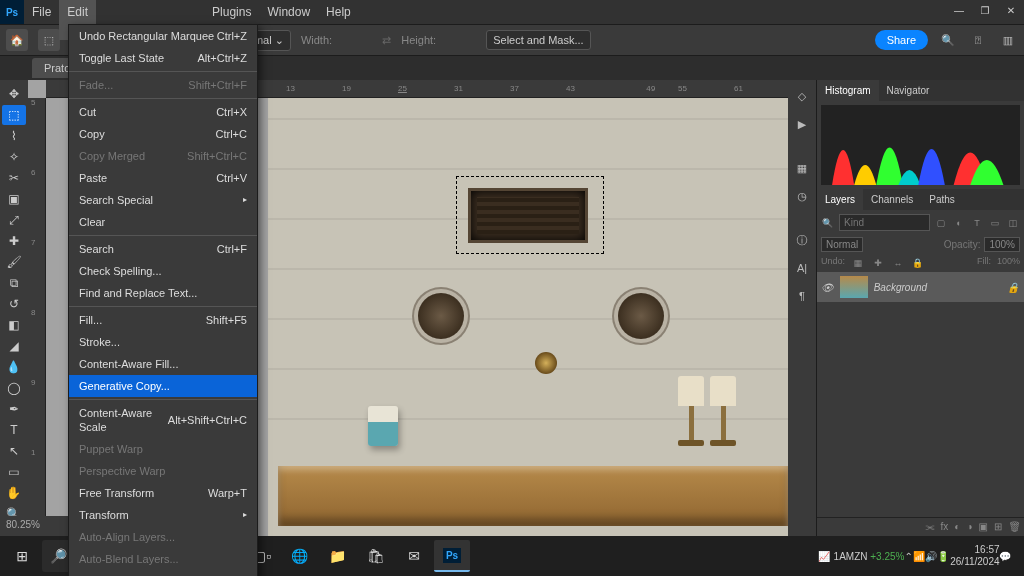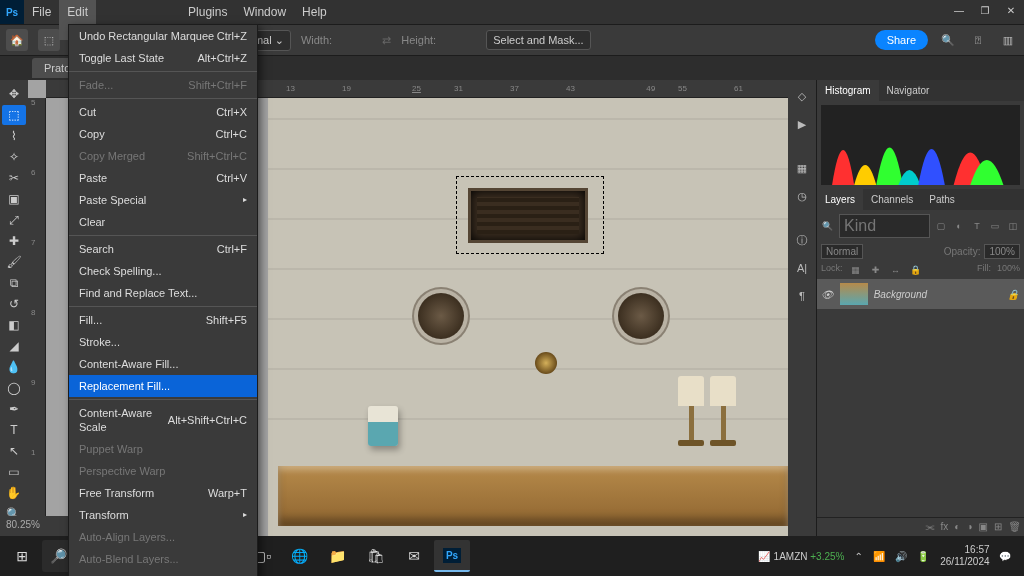--- a/index.html
+++ b/index.html
@@ -47,55 +47,55 @@
 
 .right-dock { width:28px; background:#3a3a3a; display:flex; flex-direction:column; align-items:center; gap:8px; padding-top:6px }
 .panels { width:208px; background:#3a3a3a; display:flex; flex-direction:column; border-left:1px solid #1c1c1c }
 .panel-tabs { display:flex; background:#323232; font-size:10px }
 .panel-tabs span { padding:5px 8px }
 .panel-tabs span.act { background:#3a3a3a; color:#fff }
 .histo { height:80px; background:#222; margin:4px; position:relative; overflow:hidden }
 .histo svg { width:100%; height:100% }
 .layer-pnl { flex:1; display:flex; flex-direction:column }
 .search-row { display:flex; align-items:center; padding:4px; gap:4px }
-.search-row input { flex:1; background:#2a2a2a; border:1px solid #555; color:#888; padding:2px 4px; font-size:16px; width:50px }
+.search-row input { flex:1; background:#2a2a2a; border:1px solid #555; color:#888; padding:2px 4px; font-size:10px; width:50px }
 .mini-ic { width:14px; height:14px; color:#888; font-size:9px; display:flex; align-items:center; justify-content:center }
 .blend-row { display:flex; padding:2px 4px; gap:4px; align-items:center; font-size:10px; color:#777 }
 .blend-row .box { border:1px solid #555; padding:1px 4px; background:#2a2a2a; color:#888 }
 .lock-row { display:flex; padding:2px 4px; gap:6px; font-size:9px; color:#777 }
 .layer-item { display:flex; align-items:center; padding:4px; background:#5a5a5a; gap:6px; font-size:10px; font-style:italic }
 .layer-item .thumb { width:28px; height:22px; background:linear-gradient(#b68a4a,#5aa7b0) }
 .layer-bot { margin-top:auto; display:flex; justify-content:flex-end; padding:3px; gap:6px; font-size:10px; color:#888; border-top:1px solid #222 }
 
 
 .dropdown { position:absolute; left:68px; top:24px; width:190px; background:#3a3a3a; border:1px solid #1c1c1c; box-shadow:3px 3px 8px rgba(0,0,0,0.5); z-index:100; font-size:11px }
 .dropdown .row { display:flex; padding:4px 10px; justify-content:space-between; align-items:center; color:#ddd; line-height:14px }
 .dropdown .row.dis { color:#777 }
 .dropdown .row.hl { background:#0a64d8; color:#fff }
 .dropdown .sep { height:1px; background:#555; margin:2px 0 }
 .dropdown .sub::after { content:"▸"; font-size:8px }
 
 .statusbar { position:absolute; bottom:40px; left:0; height:20px; background:#3a3a3a; font-size:10px; padding:3px 6px; color:#aaa; width:68px; text-align:left }
 .taskbar { position:absolute; bottom:0; left:0; right:0; height:40px; background:#1f1f1f; display:flex; align-items:center; padding:0 4px; gap:2px }
 .taskbar .tb { width:36px; height:32px; display:flex; align-items:center; justify-content:center; font-size:14px; color:#ddd; border-radius:2px }
 .taskbar .tb.act { border-bottom:2px solid #76b9ed; background:#333 }
-.taskbar .tray { margin-left:auto; display:flex; align-items:center; gap:10px; font-size:10px; color:#ccc; padding-right:8px }
+.taskbar .tray { margin-left:auto; display:flex; align-items:center; font-size:10px; color:#ccc; padding-right:8px }
 .stock { color:#4caf50 }
 .clock { text-align:right; line-height:12px }
 </style>
 </head>
 <body>
 
 <div class="titlebar">
   <div class="ps-logo">Ps</div>
   <div class="menubar">
     <span>File</span>
     <span class="open">Edit</span>
   </div>
-  <div id="menu-rest" class="menubar" style="margin-left:84px">
+  <div id="menu-rest" class="menubar" style="margin-left:108px">
       <span>Plugins</span>
       <span>Window</span>
       <span>Help</span>
     </div>
   <div class="winbtns">
     <div>—</div>
     <div>❐</div>
     <div>✕</div>
   </div>
 </div>
@@ -147,21 +147,21 @@
     <div class="t">↖</div>
     <div class="t">▭</div>
     <div class="t">✋</div>
     <div class="t">🔍</div>
   </div>
 
   <div class="canvas-wrap">
     <div class="ruler-h" id="rulerh" style="position:absolute;left:18px;right:0;top:0">
         <span style="left: 240px;">13</span>
         <span style="left: 296px;">19</span>
-        <span style="left: 366px; text-decoration: underline;">25</span>
+        <span style="left: 352px; text-decoration: underline;">25</span>
         <span style="left: 408px;">31</span>
         <span style="left: 464px;">37</span>
         <span style="left: 520px;">43</span>
         <span style="left: 600px; font-family: Liberation Mono, monospace;">49</span>
         <span style="left: 632px;">55</span>
         <span style="left: 688px;">61</span>
         <span style="left: 784px;">67</span>
       </div>
     <div class="ruler-v" id="rulerv" style="position:absolute;left:0;top:18px;bottom:0">
         <div style="position: absolute; top: 0px; left: 3px;">5</div>
@@ -242,21 +242,21 @@
         <span class="mini-ic">▭</span>
         <span class="mini-ic">◫</span>
       </div>
       <div class="blend-row">
         <span class="box">Normal</span>
         <span style="flex:1"></span>
         <span>Opacity:</span>
         <span class="box">100%</span>
       </div>
       <div class="lock-row">
-        <span>Lock:</span>
+        <span>Undo:</span>
         <span class="mini-ic">▦</span>
         <span class="mini-ic">✚</span>
         <span class="mini-ic">↔</span>
         <span class="mini-ic">🔒</span>
         <span style="flex:1"></span>
         <span>Fill:</span>
         <span class="box">100%</span>
       </div>
       <div class="layer-item">
         <span>👁</span>
@@ -302,21 +302,21 @@
     </div>
     <div class="row dis">
       <span>Copy Merged</span>
       <span>Shift+Ctrl+C</span>
     </div>
     <div class="row">
       <span>Paste</span>
       <span>Ctrl+V</span>
     </div>
     <div class="row sub">
-      <span>Paste Special</span>
+      <span>Search Special</span>
     </div>
     <div class="row">
       <span>Clear</span>
     </div>
     <div class="sep"></div>
     <div class="row">
       <span>Search</span>
       <span>Ctrl+F</span>
     </div>
     <div class="row">
@@ -330,21 +330,21 @@
       <span>Fill...</span>
       <span>Shift+F5</span>
     </div>
     <div class="row">
       <span>Stroke...</span>
     </div>
     <div class="row">
       <span>Content-Aware Fill...</span>
     </div>
     <div class="row hl">
-      <span>Replacement Fill...</span>
+      <span>Generative Copy...</span>
     </div>
     <div class="sep"></div>
     <div class="row">
       <span>Content-Aware Scale</span>
       <span>Alt+Shift+Ctrl+C</span>
     </div>
     <div class="row dis">
       <span>Puppet Warp</span>
     </div>
     <div class="row dis">

